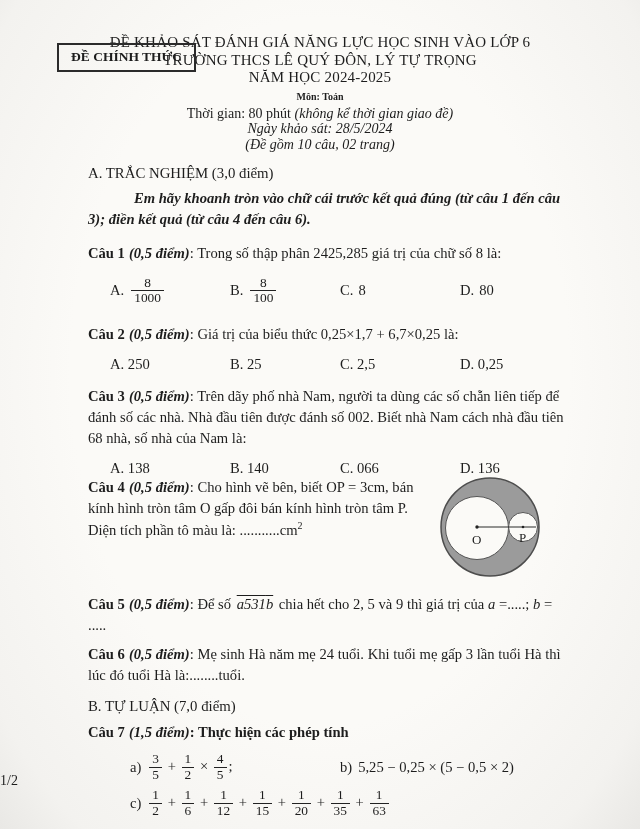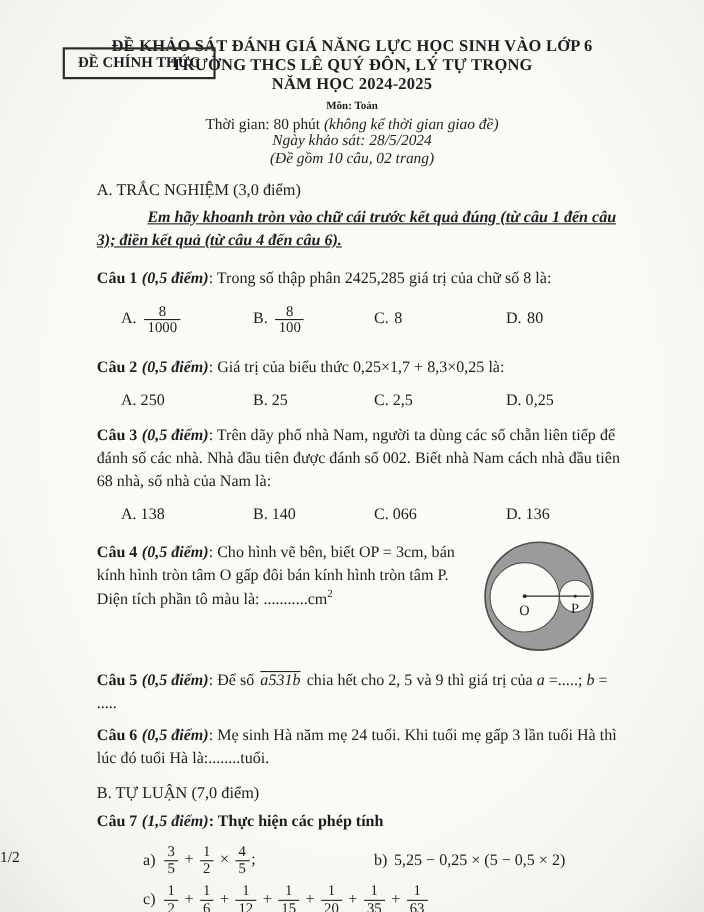--- a/index.html
+++ b/index.html
@@ -12,54 +12,54 @@
   }
   .page{
     position:absolute;inset:0;
     background:
       radial-gradient(ellipse at 50% 45%, #fbfaf7 55%, #f3f2ef 88%, #e9e8e5 100%);
   }
   .page-inner{position:relative;width:100%;height:100%}
 
   
   .header{padding-top:34px;text-align:center;position:relative}
-  .h-title{font-size:15px;font-weight:bold;line-height:17.5px;letter-spacing:.2px}
+  .h-title{font-size:15px;font-weight:normal;line-height:17.5px;letter-spacing:.2px}
   .h-sub{font-size:10px;font-weight:bold;line-height:18px;margin-top:1px}
   .h-line{font-size:14px;line-height:15.8px}
   .italic{font-style:italic}
   .stamp{
     position:absolute;left:57px;top:43px;
     border:2px solid #2b2b2b;padding:4px 12px 5px 12px;
     font-weight:bold;font-size:13.5px;background:transparent;white-space:nowrap;
   }
 
   
   .content{padding:0 72px 0 88px;font-size:14.6px}
   .sec-title{font-weight:normal;margin-top:12px;font-size:14.8px}
   .instruction{
     margin-top:6px;font-weight:bold;font-style:italic;
-    line-height:21px;text-indent:46px;text-decoration:underline;
+    line-height:21px;text-indent:46px;
   }
   .q-stem{margin:13px 0 0 0;line-height:21px}
   .q-label{font-weight:bold;margin-right:4px}
   .q-points{font-weight:bold;font-style:italic}
   .opts{display:grid;grid-template-columns:120px 110px 120px auto;padding-left:22px;margin-top:11px}
   .opts.tall{margin-top:7px;align-items:center;min-height:40px}
   .opt{display:flex;align-items:center;gap:5px;white-space:nowrap}
 
   
   .m{display:inline}
   .frac{display:inline-flex;flex-direction:column;align-items:center;vertical-align:middle;margin:0 2px;line-height:1.1;font-size:13.4px}
   .frac .num{padding:0 3px}
   .frac .den{border-top:1.2px solid #222;padding:0 3px}
   .ovl{text-decoration:overline;font-style:italic;padding:0 2px}
   sup{font-size:10px;vertical-align:super;line-height:0}
 
   
-  .q4-wrap{display:flex;margin-top:15px;align-items:flex-start}
+  .q4-wrap{display:flex;align-items:flex-start}
   .q4-text{width:352px;line-height:21.5px;margin:0}
   .q4-fig{margin-left:14px;margin-top:-2px;flex:0 0 auto}
   .q4-fig text{font-size:13px;font-family:"Liberation Serif",serif}
 
   
   .q7-row{display:flex;padding-left:42px;margin-top:9px;align-items:center}
   .q7-a{width:210px;display:flex;align-items:center;gap:6px}
   .q7-b{display:flex;align-items:center;gap:6px}
   .q7-c{padding-left:42px;margin-top:6px;display:flex;align-items:center;gap:6px}
   .part-label{white-space:nowrap}
@@ -117,21 +117,21 @@
         <span>C.</span>
             <span class="m">8</span>
       </div>
       <div class="opt">
         <span>D.</span>
             <span class="m">80</span>
       </div>
     </div>
 
     <p class="q-stem">
-      <b class="q-label">Câu 2</b><b class="q-points">(0,5 điểm)</b><span>: Giá trị của biểu thức 0,25×1,7 + 8,3×0,25 là:</span>
+      <b class="q-label">Câu 2</b><b class="q-points">(0,5 điểm)</b><span>: Giá trị của biểu thức 0,25×1,7 + 6,7×0,25 là:</span>
     </p>
     <div class="opts">
       <div class="opt">A. 250</div>
       <div class="opt">B. 25</div>
       <div class="opt">C. 2,5</div>
       <div class="opt">D. 0,25</div>
     </div>
 
     <p class="q-stem">
       <b class="q-label">Câu 3</b><b class="q-points">(0,5 điểm)</b><span>: Trên dãy phố nhà Nam, người ta dùng các số chẵn liên tiếp để đánh số các nhà. Nhà đầu tiên được đánh số 002. Biết nhà Nam cách nhà đầu tiên 68 nhà, số nhà của Nam là:</span>

